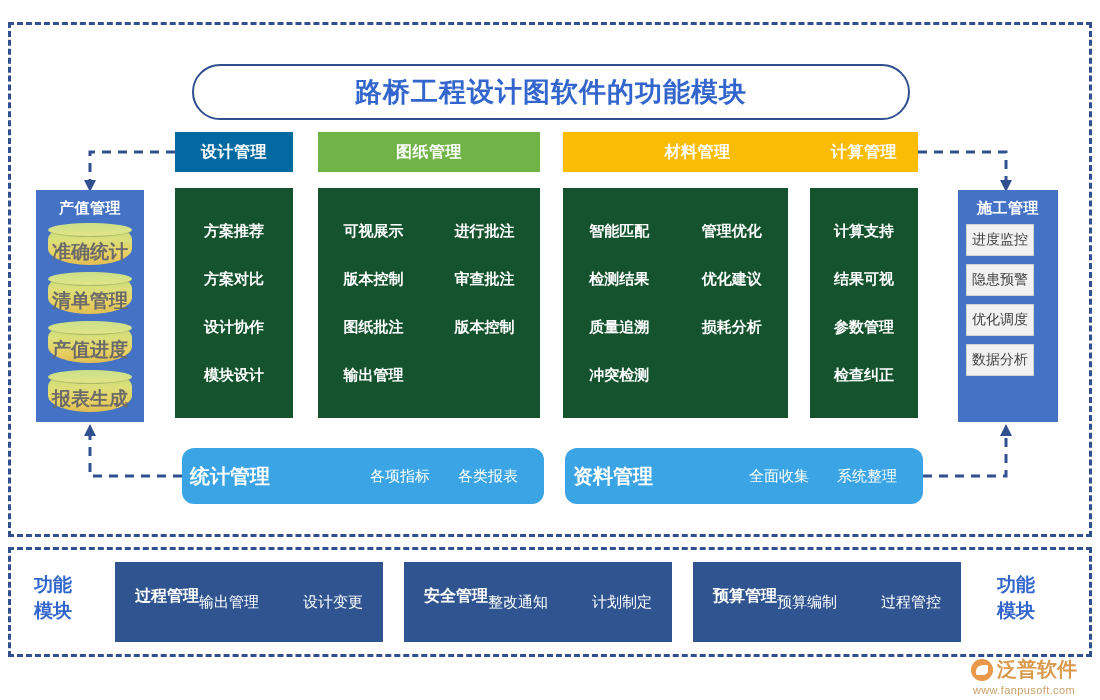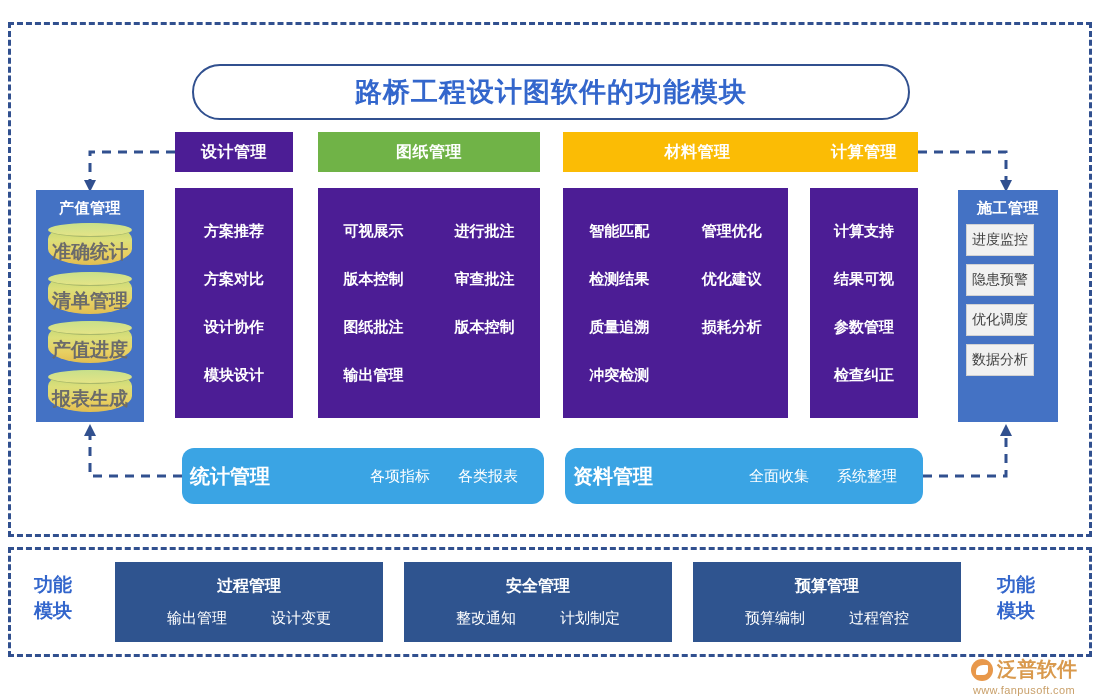--- a/index.html
+++ b/index.html
@@ -30,28 +30,28 @@
   #title-box .t {
     color: #3366cc; font-size: 27px; font-weight: bold; letter-spacing: 1px;
   }
 
   
   .tab {
     position: absolute; height: 40px;
     display: flex; align-items: center; justify-content: center;
     color: #ffffff; font-size: 16px; font-weight: bold; letter-spacing: .5px;
   }
-  #tab-design   { left: 175px; top: 132px; width: 118px; background: #4c1d95; }
+  #tab-design   { left: 175px; top: 132px; width: 118px; background: #0369a1; }
   #tab-drawing  { left: 318px; top: 132px; width: 222px; background: #70b347; }
   #tab-material { left: 563px; top: 132px; width: 269px; background: #fbbc05; }
   #tab-calc     { left: 810px; top: 132px; width: 108px; background: #fbbc05; }
 
   
   .col {
-    position: absolute; background: #4c1d95;
+    position: absolute; background: #14532d;
     display: flex; flex-direction: column; justify-content: center; font-family: Liberation Serif, serif;
   }
   #col-design   { left: 175px; top: 188px; width: 118px; height: 230px; }
   #col-drawing  { left: 318px; top: 188px; width: 222px; height: 230px; }
   #col-material { left: 563px; top: 188px; width: 225px; height: 230px; }
   #col-calc     { left: 810px; top: 188px; width: 108px; height: 230px; }
 
   .col .grid { display: grid; width: 100%; row-gap: 0; }
   .col .grid.one { grid-template-columns: 1fr; }
   .col .grid.two { grid-template-columns: 1fr 1fr; }
@@ -120,21 +120,21 @@
   
   .side-label {
     position: absolute; color:#3366cc; font-size:19px; font-weight:bold;
     text-align:center; line-height:26px; white-space:nowrap;
   }
   #label-left  { left: 22px;  top: 572px; width: 62px; }
   #label-right { left: 985px; top: 572px; width: 62px; }
 
   .dark-card {
     position: absolute; top: 562px; height: 80px; background: #2f548f;
-    display:flex; flex-direction:column; align-items:center; justify-content:center;
+    display:flex; flex-direction:row; align-items:center; justify-content:center;
   }
   #card-process { left: 115px; width: 268px; }
   #card-safety  { left: 404px; width: 268px; }
   #card-budget  { left: 693px; width: 268px; }
   .dark-card .ct { color:#ffffff; font-size:16px; font-weight:bold; margin-bottom:12px; }
   .dark-card .cr { display:flex; gap:44px; }
   .dark-card .cr span { color:#ffffff; font-size:15px; white-space:nowrap; }
 
   
   #connectors { position:absolute; left:0; top:0; width:1100px; height:700px; pointer-events:none; }

